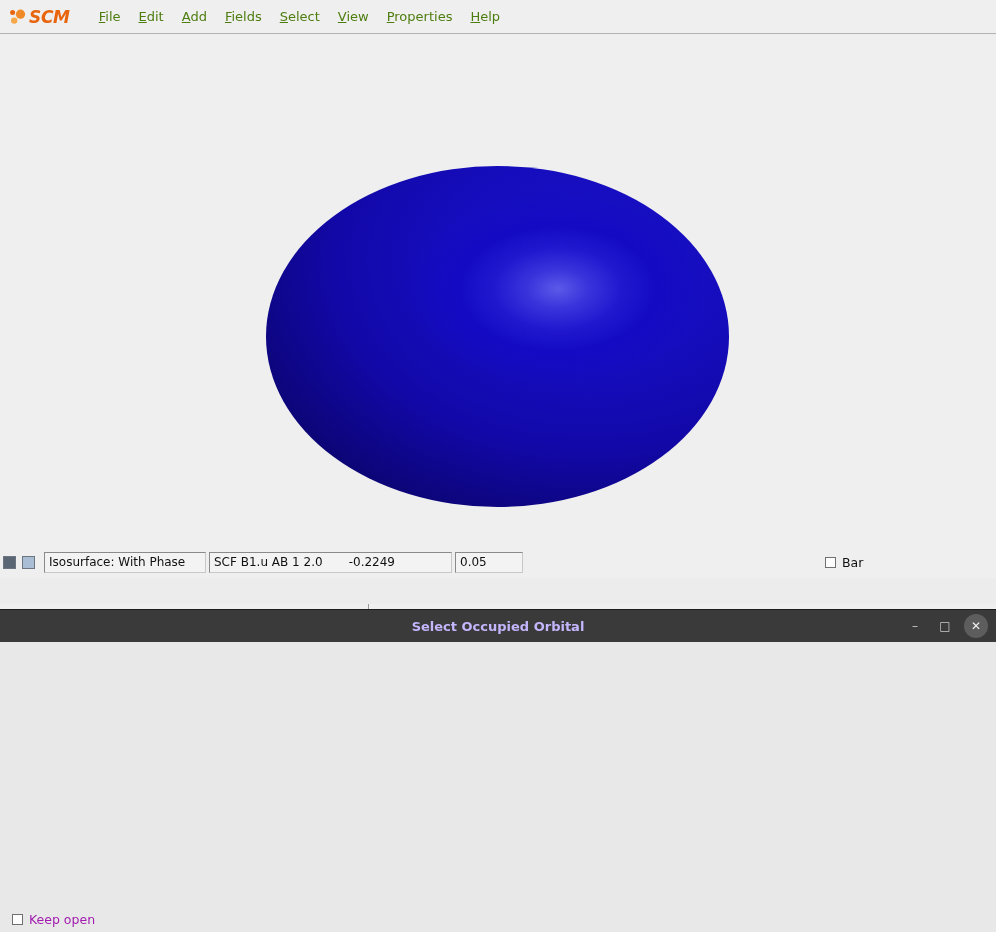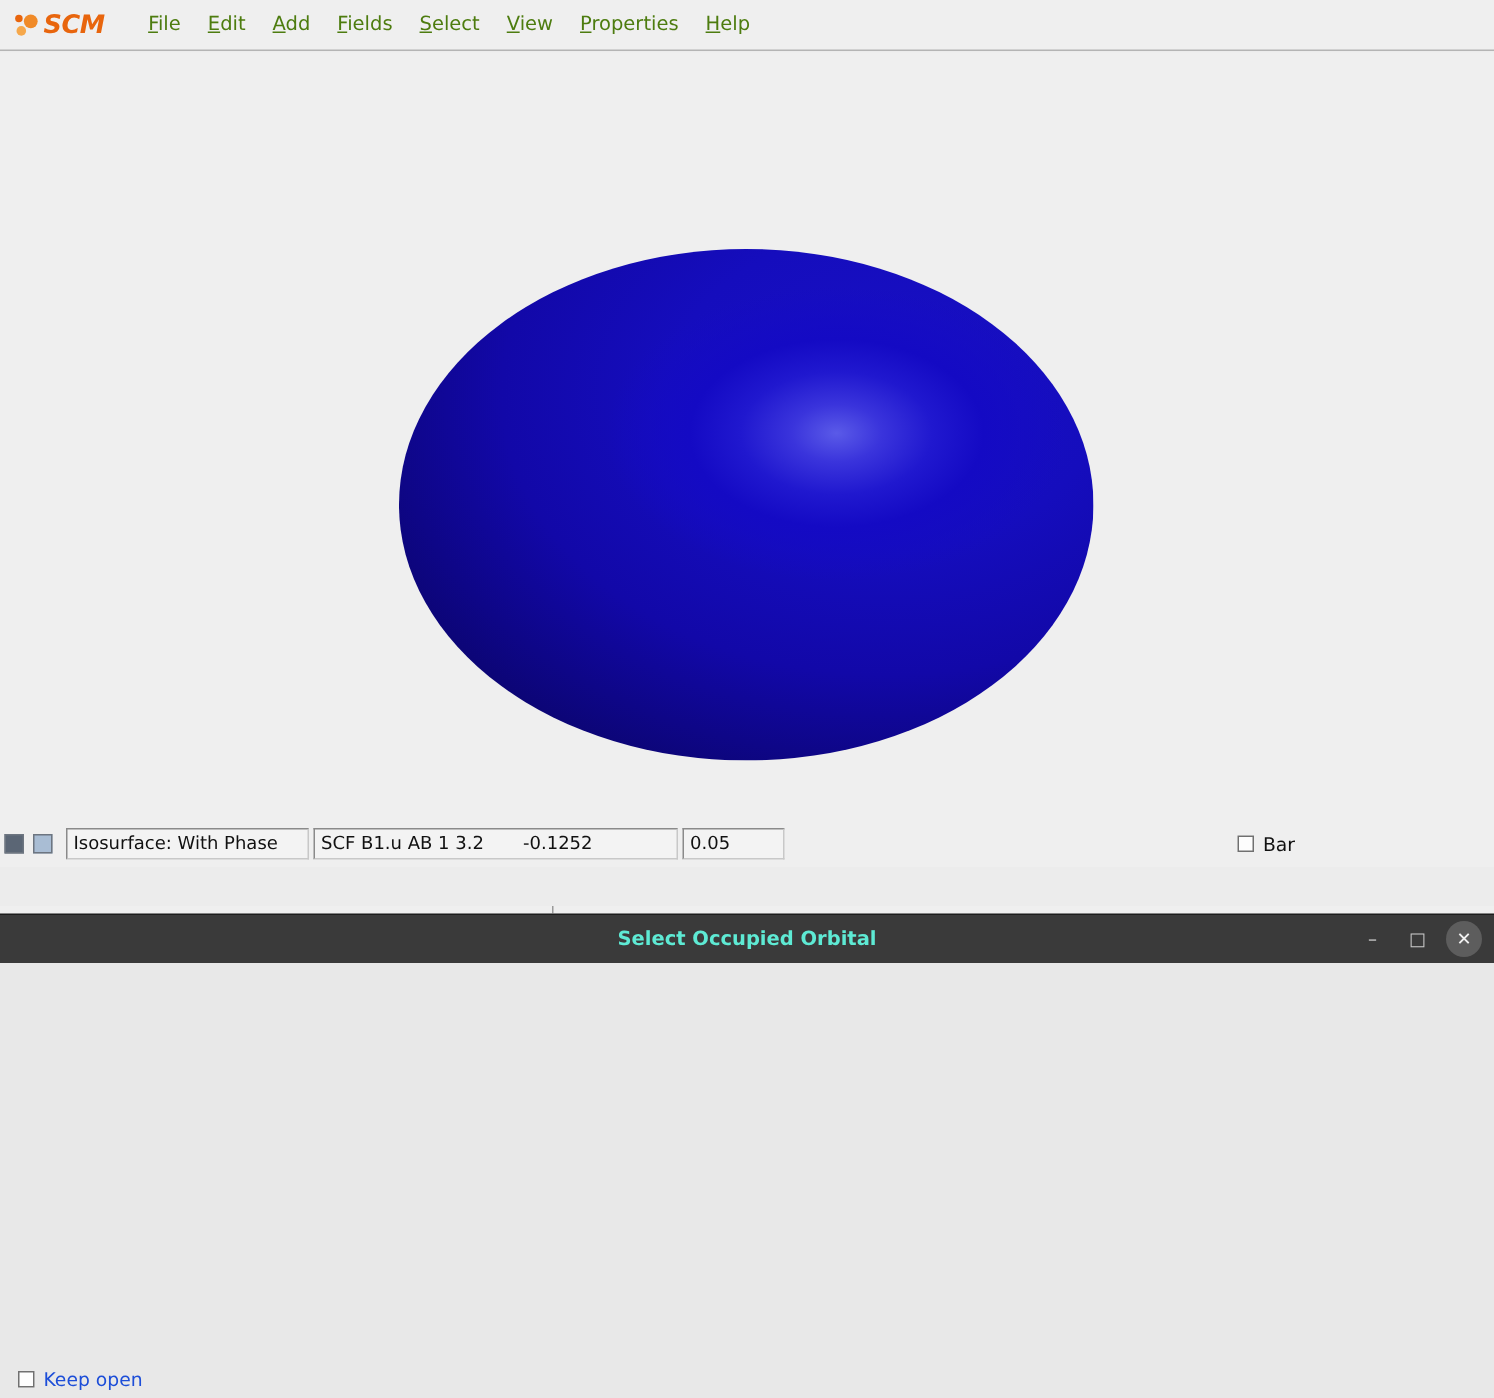--- a/index.html
+++ b/index.html
@@ -139,21 +139,21 @@
     background: #e8e8e8;
     border-top: 1px solid #1d1d1d;
   }
   .titlebar {
     position: relative;
     width: 996px; height: 32px;
     background: #3a3a3a;
     display: flex; align-items: center; justify-content: center;
   }
   .title-text {
-    color: #5eead4;
+    color: #c4b5fd;
     font-size: 13px;
     font-weight: bold;
   }
   .wbtns {
     position: absolute; right: 4px; top: 0;
     height: 32px;
     display: flex; align-items: center;
   }
   .wbtn {
     width: 30px; height: 30px;
@@ -170,21 +170,21 @@
   }
 
   
   .footer {
     position: absolute; left: 0; bottom: 0;
     width: 996px; height: 26px;
     background: #e8e8e8;
     display: flex; align-items: center;
     padding-left: 12px;
   }
-  .footer .lbl { font-size: 12.5px; color: #1d4ed8; }
+  .footer .lbl { font-size: 12.5px; color: #a21caf; }
 </style>
 </head>
 <body>
 
 <div id="app">
 
   <div class="menubar">
     <div class="logo">
       <span class="logo-mark">
         <svg width="20" height="18" viewBox="0 0 20 18">
@@ -210,22 +210,22 @@
     <div class="orbital"></div>
   </div>
 
   <div class="statusbar">
     <span class="sw sw-dark"></span>
     <span class="sw sw-light"></span>
 
     <div class="sfield sfield-iso">Isosurface: With Phase</div>
 
     <div class="sfield sfield-orb">
-      <span class="lbl">SCF B1.u AB 1 3.2</span>
-      <span class="eng">-0.1252</span>
+      <span class="lbl">SCF B1.u AB 1 2.0</span>
+      <span class="eng">-0.2249</span>
     </div>
 
     <div class="sfield sfield-val">0.05</div>
 
     <div class="bar-chk">
       <span class="cbox"></span>
       <span>Bar</span>
     </div>
   </div>
   <div class="hscroll">

